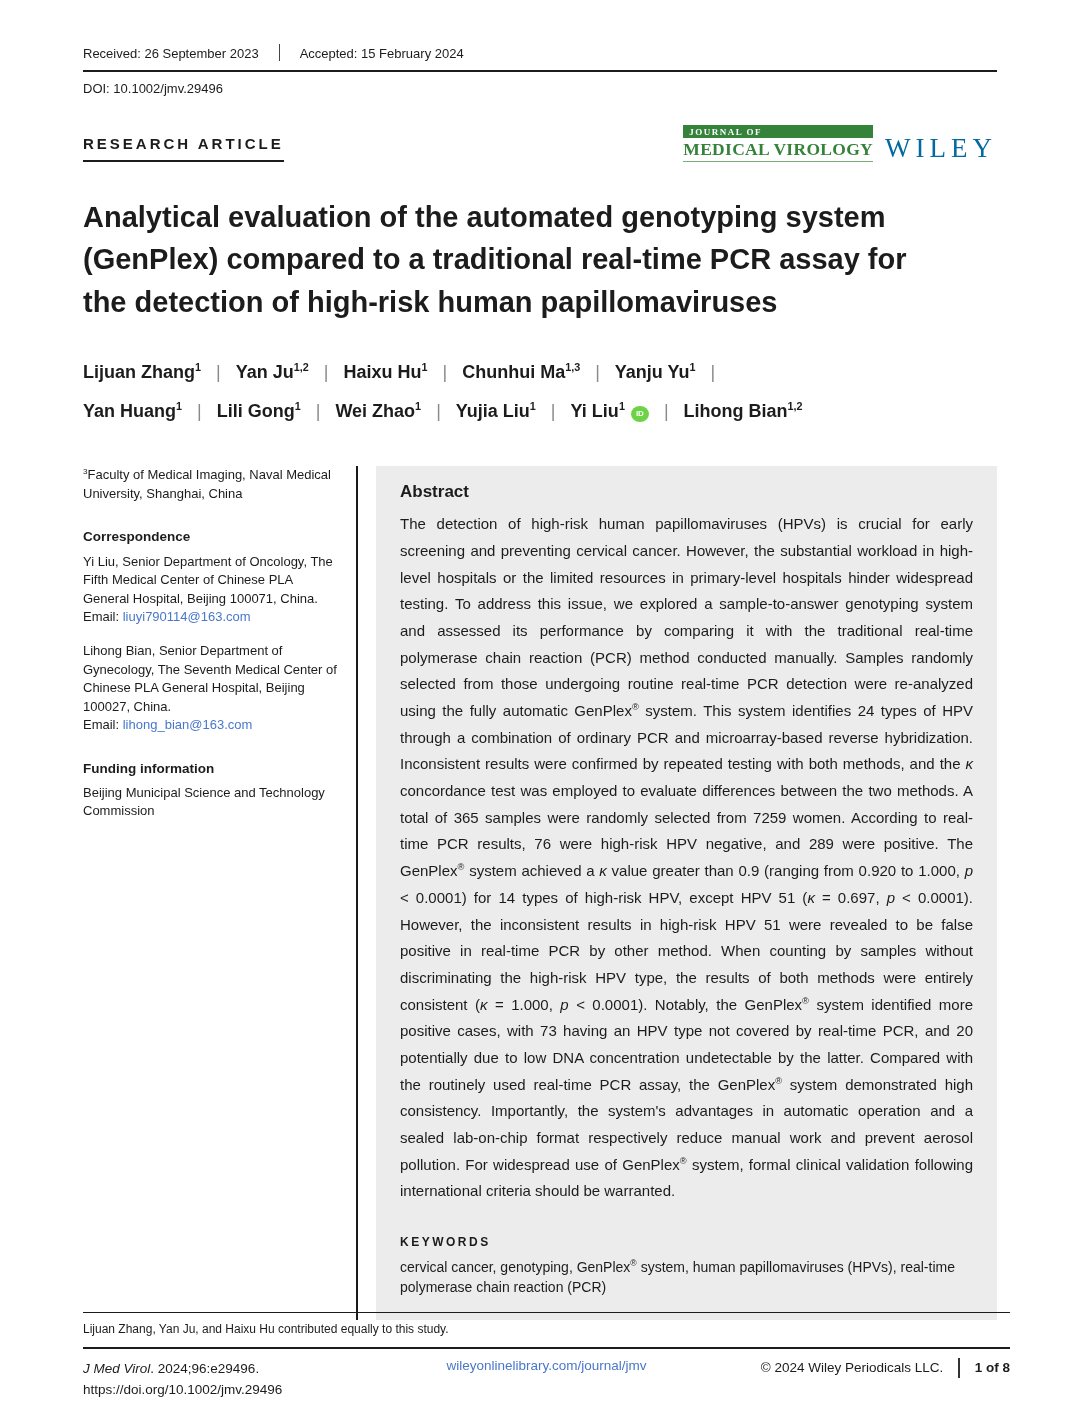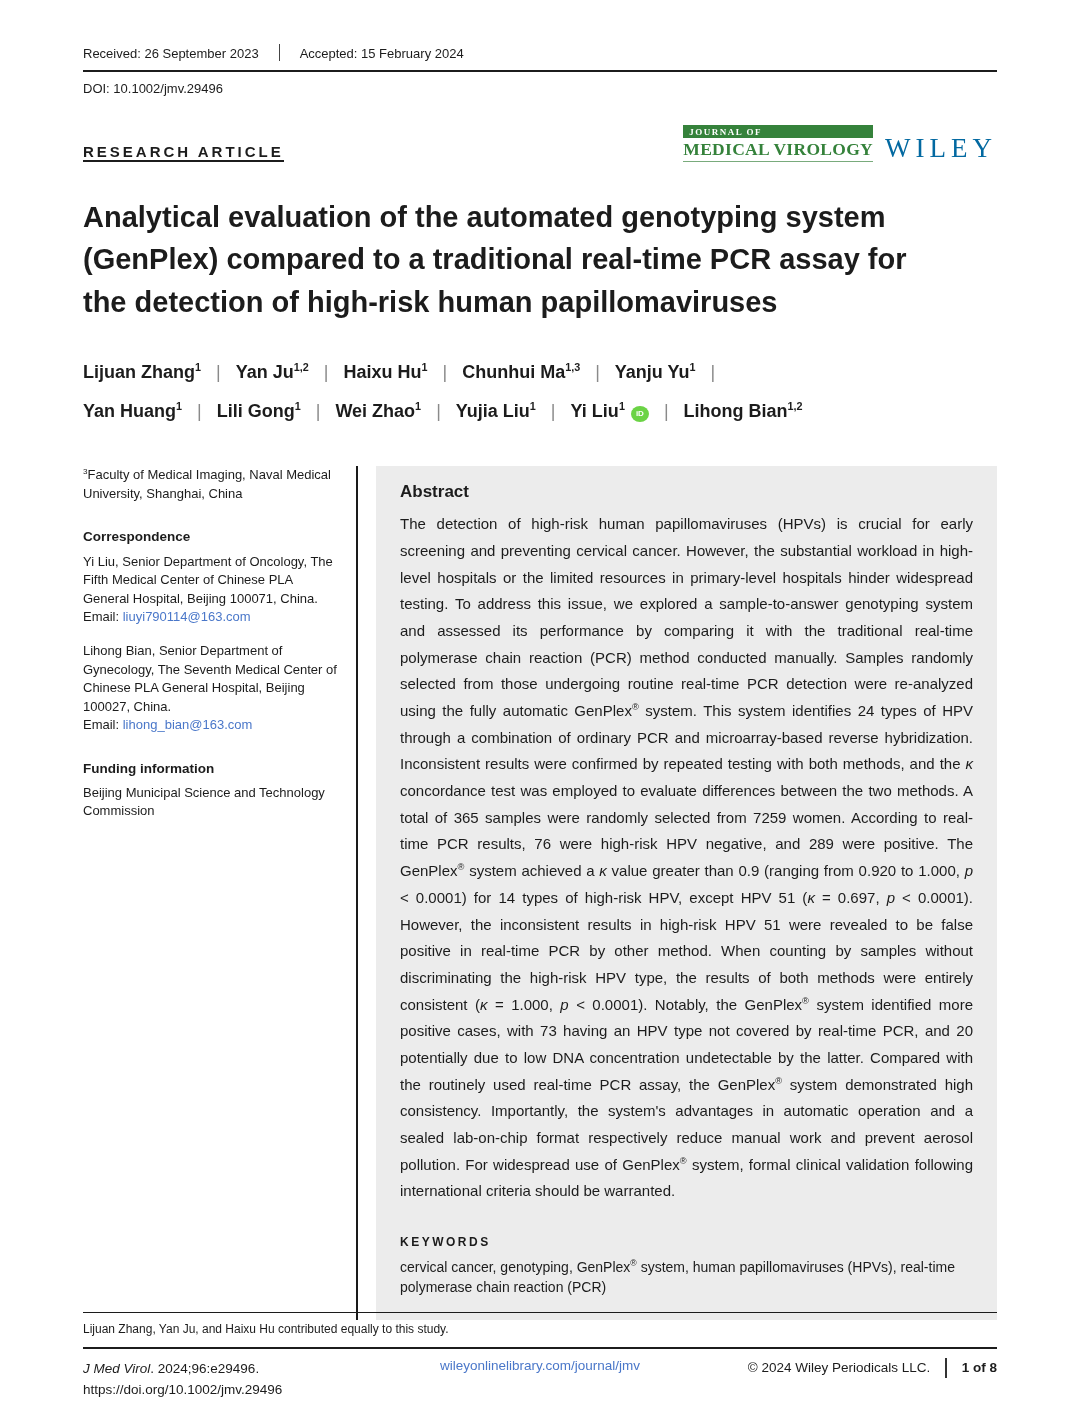--- a/index.html
+++ b/index.html
@@ -13,21 +13,21 @@
     font-family:"Liberation Sans",sans-serif;color:var(--text);
   }
   .page{padding:44px 83px 0 83px;}
 
   
   .dates-row{display:flex;align-items:flex-end;font-size:13px;padding-bottom:9px;}
   .date-sep{width:1px;height:17px;background:#444;margin:0 20px;}
   .top-rule{height:1.5px;background:var(--rule);}
   .doi{font-size:13px;margin-top:9px;}
   .banner-row{margin-top:26px;display:flex;justify-content:space-between;align-items:flex-end;height:40px;}
-  .article-type{font-size:15px;font-weight:bold;letter-spacing:3px;border-bottom:2.5px solid var(--rule);}
+  .article-type{font-size:15px;font-weight:bold;letter-spacing:3px;border-bottom:2.5px solid var(--rule);padding-bottom:8px;}
   .logos{display:flex;align-items:flex-end;gap:12px;}
   .jmv{display:flex;flex-direction:column;}
   .jmv-top{background:var(--journal-green);color:#fff;font-family:"Liberation Serif",serif;font-weight:bold;font-size:9px;letter-spacing:1.5px;padding:2px 6px 1px 6px;}
   .jmv-name{color:var(--journal-green);font-family:"Liberation Serif",serif;font-weight:bold;font-size:17.5px;letter-spacing:0.3px;border-bottom:1px solid #79ab7c;padding-bottom:1px;margin-top:1px;white-space:nowrap;}
   .wiley{font-family:"Liberation Serif",serif;font-size:27px;letter-spacing:5px;color:#0369a1;line-height:1;}
 
   
   .title{font-size:29px;font-weight:bold;line-height:1.48;margin:34px 0 0 0;}
   .authors{margin-top:26px;font-size:18px;font-weight:bold;}
   .author-row{line-height:34px;}
@@ -49,21 +49,21 @@
   .funding-text{margin:0;}
 
   .abstract-heading{font-size:17px;font-weight:bold;margin:0 0 9px 0;}
   .abstract-text{font-size:15px;line-height:1.78;text-align:justify;margin:0;}
   .abstract-text sup{font-size:0.62em;}
   .kw-heading{font-size:12px;font-weight:bold;letter-spacing:2.5px;margin:30px 0 8px 0;}
   .kw-text{font-size:14px;line-height:1.45;margin:0;}
   .kw-text sup{font-size:0.62em;}
 
   
-  .footer{position:absolute;left:83px;right:83px;bottom:18px;}
+  .footer{position:absolute;left:83px;right:70px;bottom:18px;}
   .footer-rule{height:1.5px;background:var(--rule);}
   .note{font-size:12px;margin:9px 0 11px 0;}
   .footer-row{display:grid;grid-template-columns:1fr auto 1fr;align-items:start;margin-top:9px;font-size:13.5px;}
   .cite{line-height:1.6;}
   .cite .j{font-style:italic;}
   .footer-link{color:var(--link-blue);text-decoration:none;justify-self:center;cursor:pointer;}
   .footer-right{justify-self:end;display:flex;align-items:center;gap:15px;}
   .vbar{width:1.5px;height:20px;background:#333;}
   .pageno{font-weight:bold;}
 </style>

